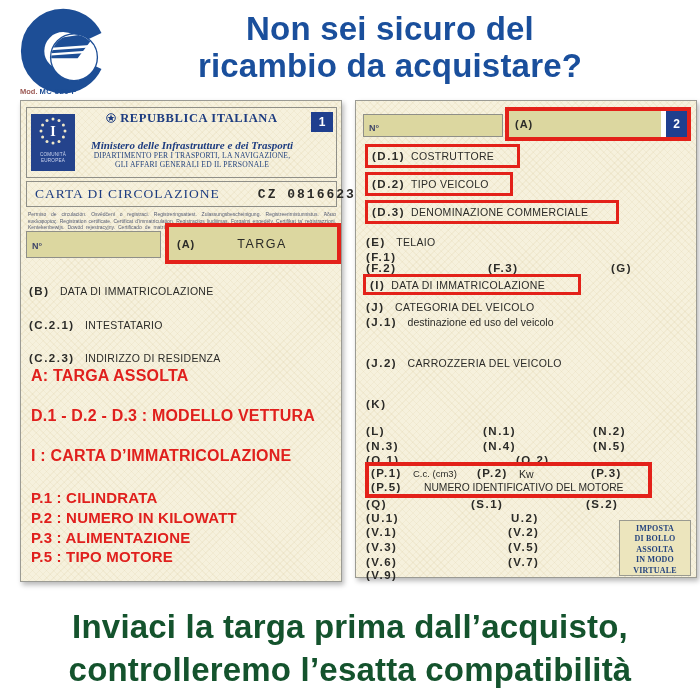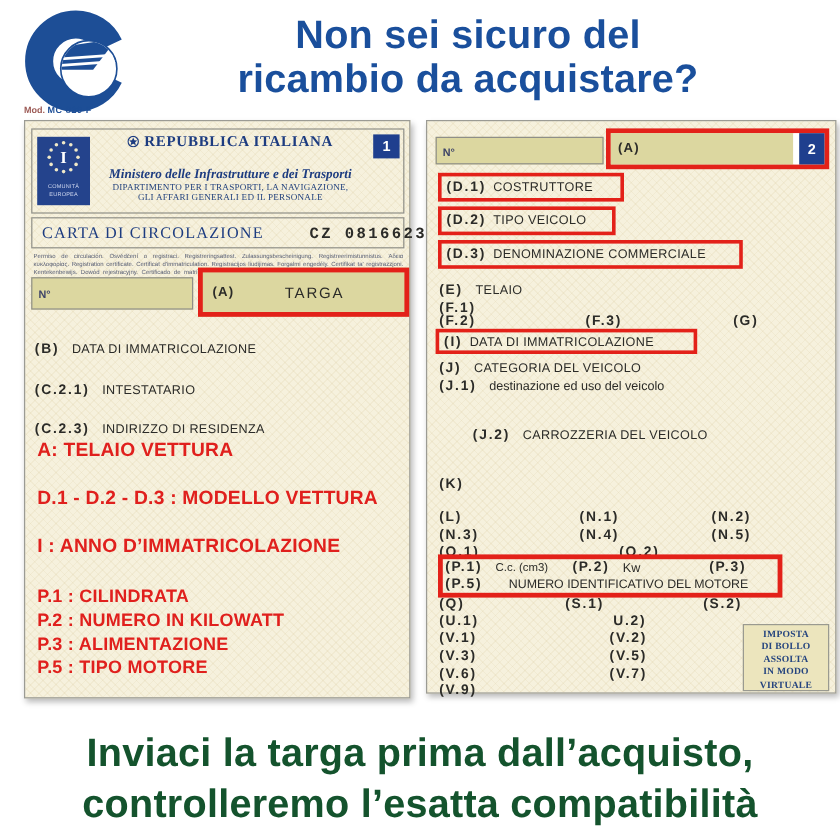--- a/index.html
+++ b/index.html
@@ -180,23 +180,23 @@
   </div>
   <div class="lrow" style="left:8px; top:214px;">
     <span class="c">(C.2.1)</span>
     <span class="l">INTESTATARIO</span>
   </div>
   <div class="lrow" style="left:8px; top:247px;">
     <span class="c">(C.2.3)</span>
     <span class="l">INDIRIZZO DI RESIDENZA</span>
   </div>
 
-  <div class="ann ann-big" style="top:266px;">A: TELAIO VETTURA</div>
+  <div class="ann ann-big" style="top:266px;">A: TARGA ASSOLTA</div>
   <div class="ann ann-big" style="top:306px;">D.1 - D.2 - D.3 : MODELLO VETTURA</div>
-  <div class="ann ann-big" style="top:346px;">I : ANNO D’IMMATRICOLAZIONE</div>
+  <div class="ann ann-big" style="top:346px;">I : CARTA D’IMMATRICOLAZIONE</div>
   <div class="ann ann-sm" style="top:388px;">P.1 : CILINDRATA</div>
   <div class="ann ann-sm" style="top:408px;">P.2 : NUMERO IN KILOWATT</div>
   <div class="ann ann-sm" style="top:428px;">P.3 : ALIMENTAZIONE</div>
   <div class="ann ann-sm" style="top:447px;">P.5 :  TIPO MOTORE</div>
 </div>
 
 <div class="abs panel doc2">
 
   <div class="abs field-box n-box-2">
     <span class="n-lbl">N°</span>
@@ -242,21 +242,21 @@
   </div>
 
   <div class="lrow" style="left:10px; top:196px;">
     <span class="c">(J)</span>
     <span class="l">CATEGORIA DEL VEICOLO</span>
   </div>
   <div class="lrow" style="left:10px; top:211px;">
     <span class="c">(J.1)</span>
     <span class="l-low">destinazione ed uso del veicolo</span>
   </div>
-  <div class="lrow" style="left:10px; top:252px;margin-left:28px;">
+  <div class="lrow" style="left:10px; top:252px;">
     <span class="c">(J.2)</span>
     <span class="l">CARROZZERIA DEL VEICOLO</span>
   </div>
   <div class="lrow" style="left:10px; top:293px;">
     <span class="c">(K)</span>
   </div>
 
   <div>
     <span class="lrow c" style="left:10px; top:324px;">(L)</span>
     <span class="lrow c" style="left:127px; top:324px;">(N.1)</span>

